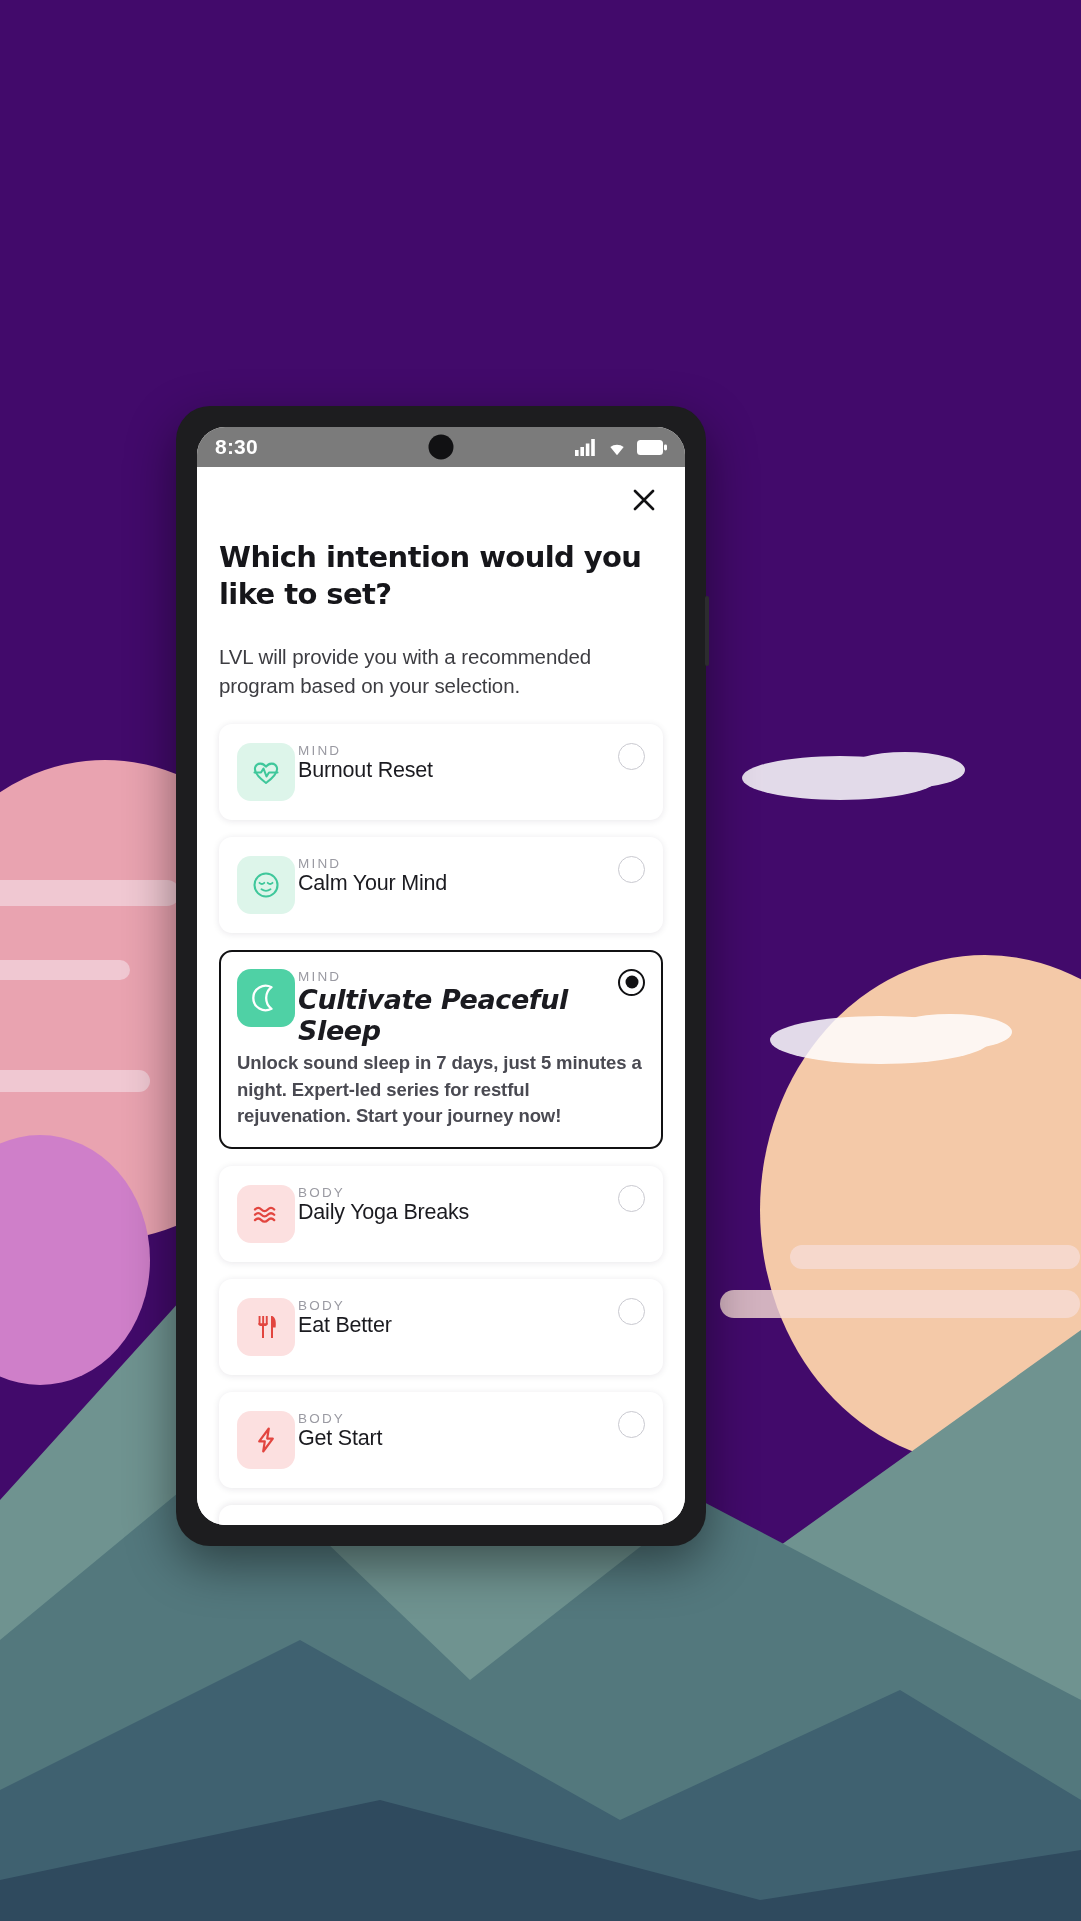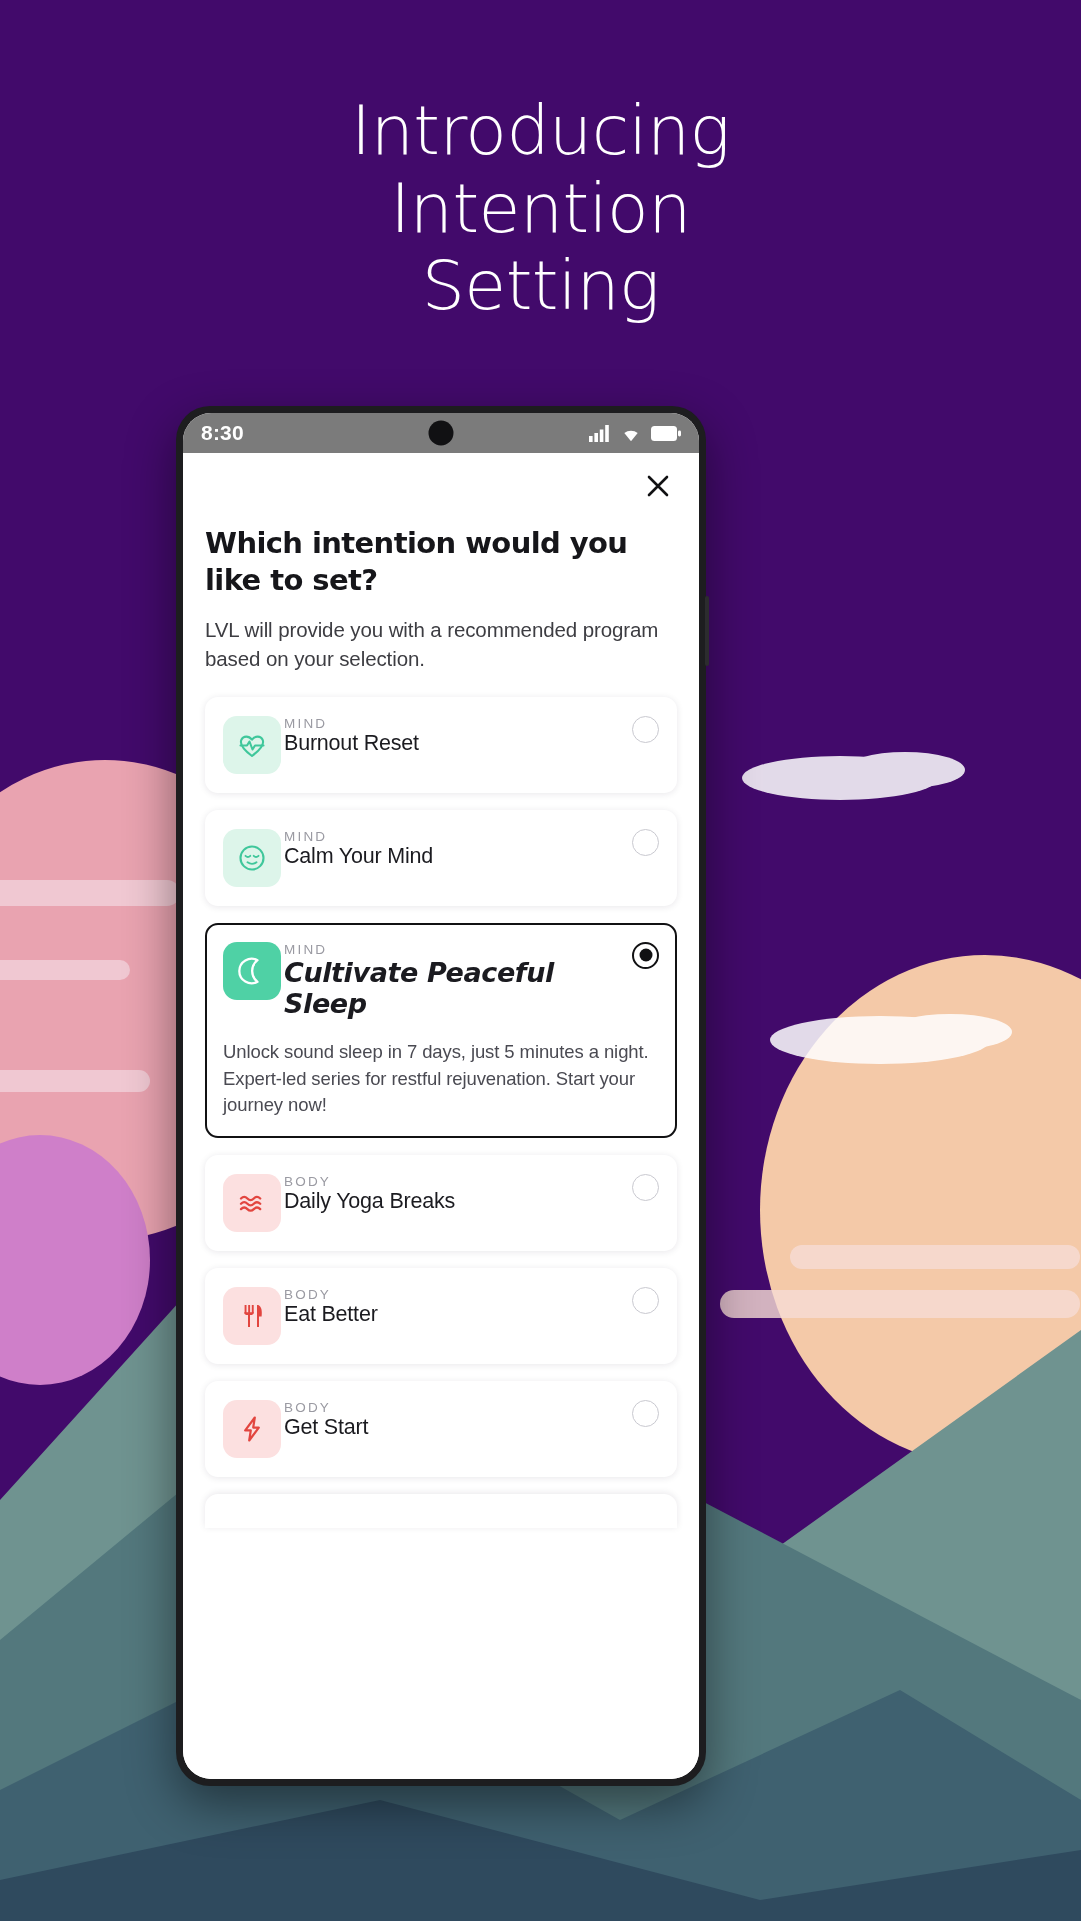--- a/index.html
+++ b/index.html
@@ -37,24 +37,24 @@
     letter-spacing: -0.5px;
   }
   .hero-line { display: block; }
 
   
   .phone {
     position: absolute;
     left: 176px;
     top: 406px;
     width: 530px;
-    height: 1380px;
+    height: 1140px;
     background: #1d1d1f;
     border-radius: 34px;
-    padding: 7px;
+    padding: 21px;
     box-shadow: 0 18px 50px rgba(0,0,0,.45);
   }
   .phone::before {  
     content: "";
     position: absolute;
     right: -3px;
     top: 190px;
     width: 4px;
     height: 70px;
     background: #2c2c2e;
@@ -128,21 +128,21 @@
     margin-top: 22px;
     font-family: "DejaVu Sans", sans-serif;
     font-size: 29px;
     font-weight: 700;
     line-height: 1.28;
     letter-spacing: -0.6px;
     color: #16161a;
   }
 
   .subtext {
-    margin-top: 17px;
+    margin-top: 30px;
     font-size: 20.5px;
     line-height: 1.38;
     color: #3d3d42;
     font-weight: 300;
     letter-spacing: -0.1px;
   }
 
   
   .list { margin-top: 24px; }
 
@@ -221,25 +221,25 @@
     content: "";
     position: absolute;
     left: 50%; top: 50%;
     transform: translate(-50%,-50%);
     width: 13px; height: 13px;
     border-radius: 50%;
     background: #111113;
   }
 
   .card-desc {
-    margin-top: 20px;
+    margin-top: 4px;
     font-size: 18.5px;
     line-height: 1.45;
     color: #4a4a52;
-    font-weight: 400;
+    font-weight: 700;
     letter-spacing: -0.1px;
   }
 
   .card-peek {
     height: 34px;
     border-radius: 13px 13px 0 0;
     background: #fff;
     box-shadow: 0 -1px 7px rgba(30,20,50,.10);
   }
 </style>
@@ -272,25 +272,20 @@
       <rect x="720" y="1290" width="360" height="28" rx="14"></rect>
       <rect x="790" y="1245" width="290" height="24" rx="12"></rect>
     </g>
 
     <path d="M0 1500 L190 1290 L400 1520 L560 1370 L760 1560 L1081 1330 L1081 1921 L0 1921 Z" fill="#6f9390"></path>
     <path d="M0 1640 L230 1450 L470 1680 L700 1500 L1081 1700 L1081 1921 L0 1921 Z" fill="#53787d"></path>
     <path d="M0 1790 L300 1640 L620 1820 L900 1690 L1081 1800 L1081 1921 L0 1921 Z" fill="#3f6170"></path>
     <path d="M0 1880 L380 1800 L760 1900 L1081 1850 L1081 1921 L0 1921 Z" fill="#2f4a5e"></path>
   </svg>
 
-  <div class="hero">
-    <span class="hero-line">Introducing</span>
-    <span class="hero-line">Intention</span>
-    <span class="hero-line">Setting</span>
-  </div>
 
   <div class="phone">
     <div class="phone-inner">
 
       <div class="statusbar">
         <span class="status-time">8:30</span>
         <span class="punchhole"></span>
         <span class="status-icons">
           <svg width="22" height="17" viewBox="0 0 22 17">
             <rect x="0" y="11" width="3.6" height="6" fill="#fff"></rect>

